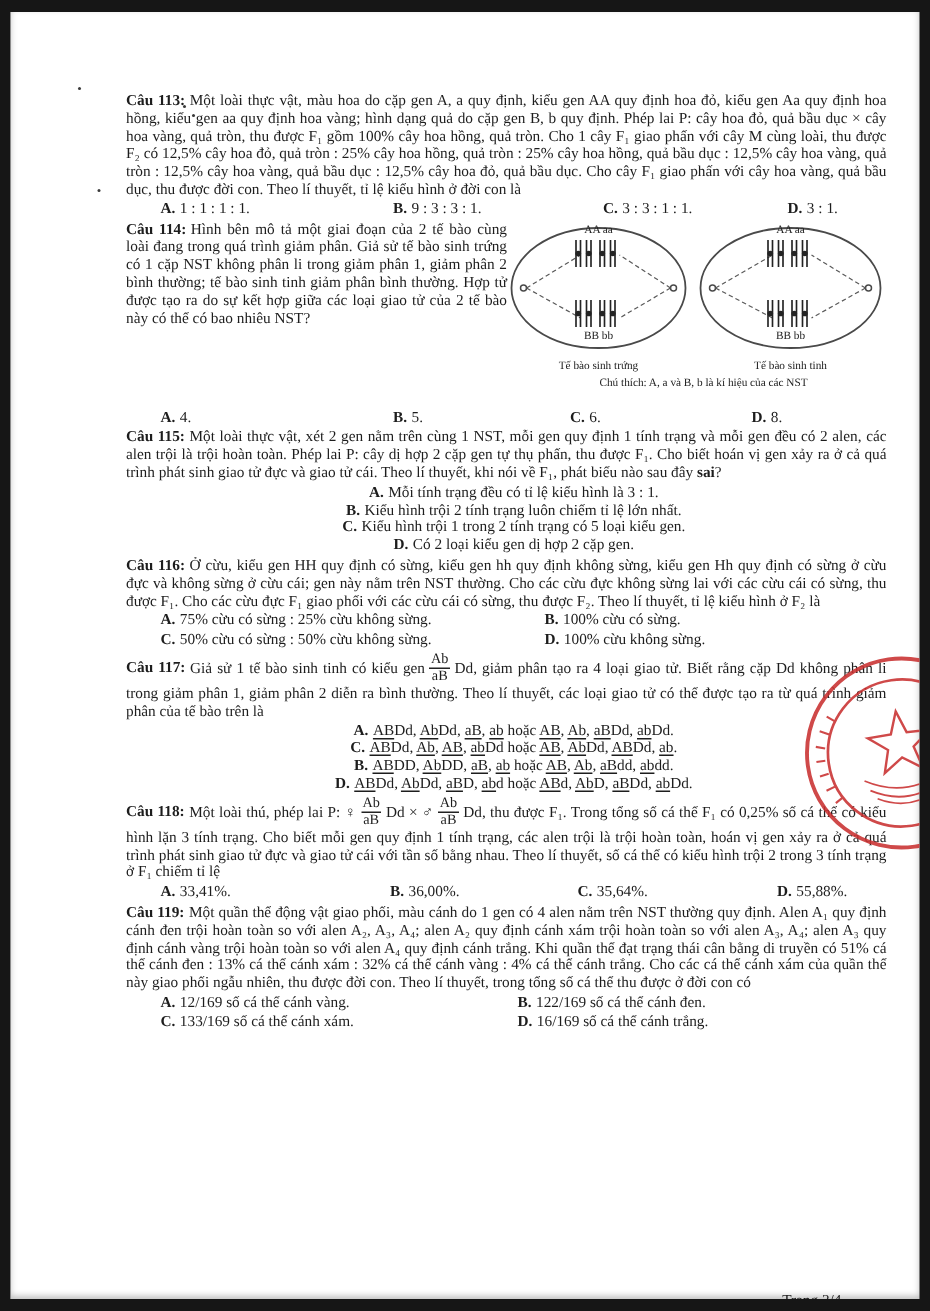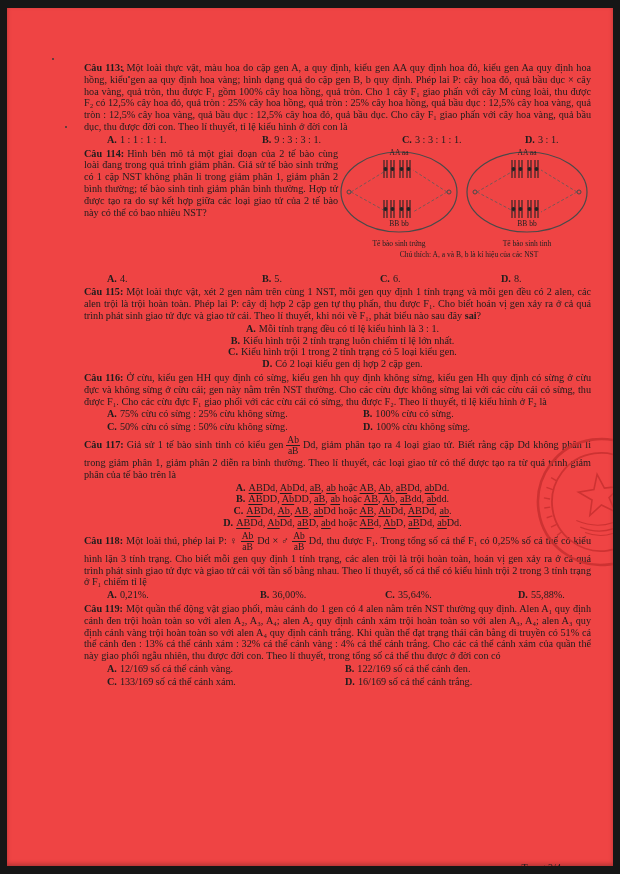--- a/index.html
+++ b/index.html
@@ -4,21 +4,21 @@
 <style>
   html,body{margin:0;padding:0;}
   body{
     width:620px;height:874px;position:relative;
     background:#161616;
     font-family:"Liberation Serif","DejaVu Serif",serif;
     overflow:hidden;
   }
   .paper{
     position:absolute;left:7px;top:8px;width:606px;height:858px;
-    background:#ef4444;overflow:hidden;
+    background:#ffffff;overflow:hidden;
     box-shadow:inset 0 -2px 4px rgba(0,0,0,.25);
   }
   .content{
     position:absolute;left:77px;top:54px;width:507px;
     font-size:10.2px;line-height:11.8px;color:#1d1d1d;
     text-align:justify;
   }
   .q{margin:0 0 2px 0;}
   .qlabel{font-weight:bold;margin-right:3px;}
   .emph{font-weight:bold;}
@@ -152,30 +152,30 @@
       <div class="optrow">
         <div class="opt" style="width:243px"><b class="k">C.</b><span>50% cừu có sừng : 50% cừu không sừng.</span></div>
         <div class="opt"><b class="k">D.</b><span>100% cừu không sừng.</span></div>
       </div>
     </div>
 
     <div class="q">
       <div><b class="qlabel">Câu 117:</b><span>Giả sử 1 tế bào sinh tinh có kiểu gen</span><span class="frac"><span class="num">Ab</span><span class="den">aB</span></span><span>Dd, giảm phân tạo ra 4 loại giao tử. Biết rằng cặp Dd không phân li trong giảm phân 1, giảm phân 2 diễn ra bình thường. Theo lí thuyết, các loại giao tử có thể được tạo ra từ quá trình giảm phân của tế bào trên là</span></div>
       <div class="optcol">
         <div class="opt"><b class="k">A.</b><span><u>AB</u>Dd, <u>Ab</u>Dd, <u>aB</u>, <u>ab</u> hoặc <u>AB</u>, <u>Ab</u>, <u>aB</u>Dd, <u>ab</u>Dd.</span></div>
+        <div class="opt"><b class="k">C.</b><span><u>AB</u>Dd, <u>Ab</u>, <u>AB</u>, <u>ab</u>Dd hoặc <u>AB</u>, <u>Ab</u>Dd, <u>AB</u>Dd, <u>ab</u>.</span></div>
         <div class="opt"><b class="k">B.</b><span><u>AB</u>DD, <u>Ab</u>DD, <u>aB</u>, <u>ab</u> hoặc <u>AB</u>, <u>Ab</u>, <u>aB</u>dd, <u>ab</u>dd.</span></div>
-        <div class="opt"><b class="k">C.</b><span><u>AB</u>Dd, <u>Ab</u>, <u>AB</u>, <u>ab</u>Dd hoặc <u>AB</u>, <u>Ab</u>Dd, <u>AB</u>Dd, <u>ab</u>.</span></div>
         <div class="opt"><b class="k">D.</b><span><u>AB</u>Dd, <u>Ab</u>Dd, <u>aB</u>D, <u>ab</u>d hoặc <u>AB</u>d, <u>Ab</u>D, <u>aB</u>Dd, <u>ab</u>Dd.</span></div>
       </div>
     </div>
 
     <div class="q">
       <div><b class="qlabel">Câu 118:</b><span>Một loài thú, phép lai P: ♀</span><span class="frac"><span class="num">Ab</span><span class="den">aB</span></span><span>Dd × ♂</span><span class="frac"><span class="num">Ab</span><span class="den">aB</span></span><span>Dd, thu được F₁. Trong tổng số cá thể F₁ có 0,25% số cá thể có kiểu hình lặn 3 tính trạng. Cho biết mỗi gen quy định 1 tính trạng, các alen trội là trội hoàn toàn, hoán vị gen xảy ra ở cả quá trình phát sinh giao tử đực và giao tử cái với tần số bằng nhau. Theo lí thuyết, số cá thể có kiểu hình trội 2 trong 3 tính trạng ở F₁ chiếm tỉ lệ</span></div>
       <div class="optrow">
-        <div class="opt" style="width:140px"><b class="k">A.</b><span>0,21%.</span></div>
+        <div class="opt" style="width:140px"><b class="k">A.</b><span>33,41%.</span></div>
         <div class="opt" style="width:112px"><b class="k">B.</b><span>36,00%.</span></div>
         <div class="opt" style="width:120px"><b class="k">C.</b><span>35,64%.</span></div>
         <div class="opt"><b class="k">D.</b><span>55,88%.</span></div>
       </div>
     </div>
 
     <div class="q">
       <div><b class="qlabel">Câu 119:</b><span>Một quần thể động vật giao phối, màu cánh do 1 gen có 4 alen nằm trên NST thường quy định. Alen A₁ quy định cánh đen trội hoàn toàn so với alen A₂, A₃, A₄; alen A₂ quy định cánh xám trội hoàn toàn so với alen A₃, A₄; alen A₃ quy định cánh vàng trội hoàn toàn so với alen A₄ quy định cánh trắng. Khi quần thể đạt trạng thái cân bằng di truyền có 51% cá thể cánh đen : 13% cá thể cánh xám : 32% cá thể cánh vàng : 4% cá thể cánh trắng. Cho các cá thể cánh xám của quần thể này giao phối ngẫu nhiên, thu được đời con. Theo lí thuyết, trong tổng số cá thể thu được ở đời con có</span></div>
       <div class="optrow">
         <div class="opt" style="width:225px"><b class="k">A.</b><span>12/169 số cá thể cánh vàng.</span></div>

